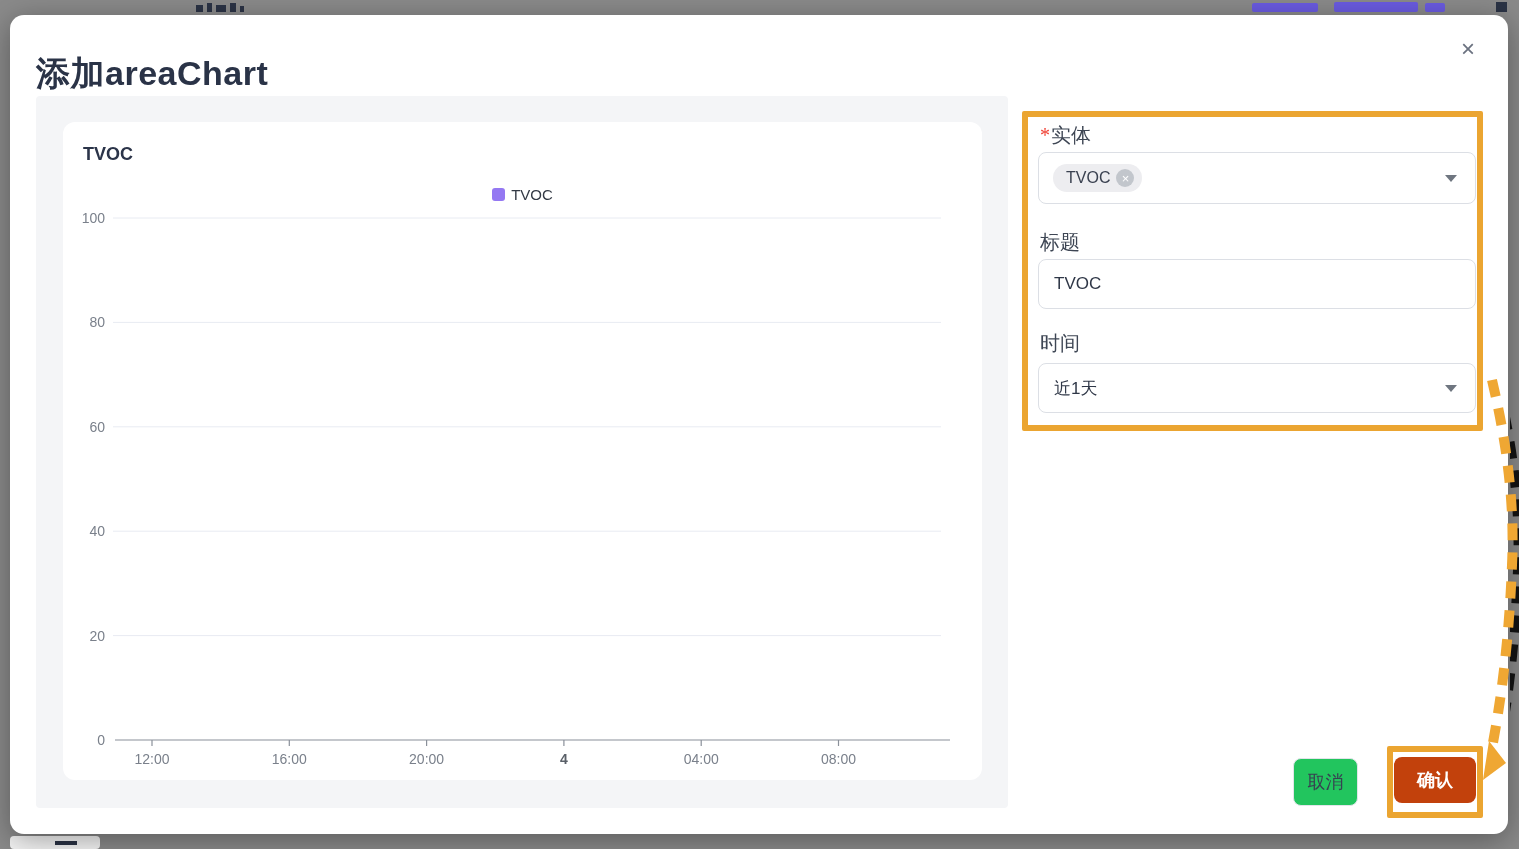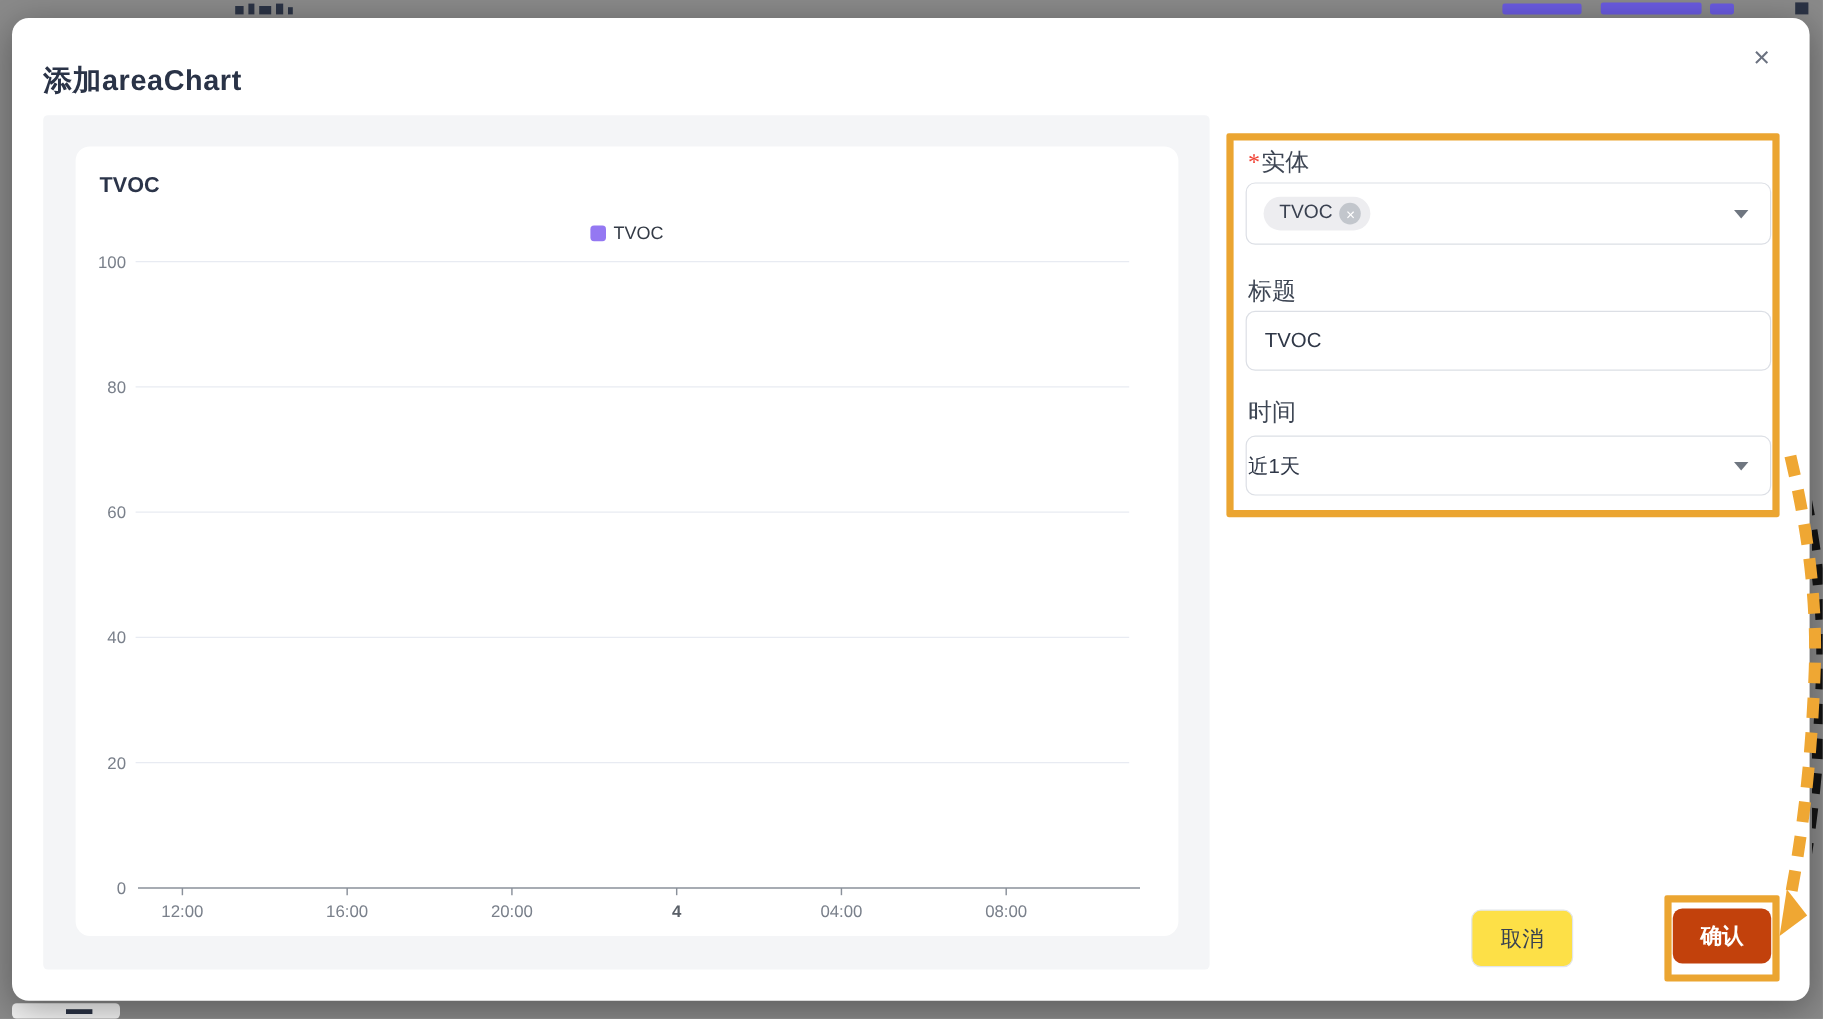--- a/index.html
+++ b/index.html
@@ -18,21 +18,21 @@
 
   
   .modal {
     position: absolute; left: 10px; top: 15px;
     width: 1498px; height: 819px;
     background: #ffffff; border-radius: 14px;
     box-shadow: 0 6px 30px rgba(0,0,0,.35);
   }
   .modal-title {
     position: absolute; left: 26px; top: 36px;
-    font-size: 24px; font-weight: 700; color: #2a3347;
+    font-size: 34px; font-weight: 700; color: #2a3347;
     letter-spacing: .5px;
   }
   .close-btn {
     position: absolute; left: 1442px; top: 18px;
     width: 32px; height: 32px;
     display: flex; align-items: center; justify-content: center;
     font-size: 24px; color: #6b7280; cursor: pointer; line-height: 1;
   }
 
   
@@ -67,21 +67,21 @@
     position: absolute; font-size: 20px; color: #3e4654; font-family: Liberation Serif, serif;
   }
   .req-star { color: #f04134; margin-right: 1px; }
   .sel-box, .text-input {
     position: absolute; width: 438px;
     background: #fff; border: 1px solid #dcdfe5; border-radius: 8px;
     display: flex; align-items: center;
     font-size: 17px; color: #2f3747;
   }
   .text-input { padding: 0 15px; font-family: inherit; outline: none; }
-  .sel-value { margin-left: 1px; font-size: 17px; color: #2f3747; }
+  .sel-value { margin-left: 15px; font-size: 17px; color: #2f3747; }
   .caret {
     position: absolute; right: 18px; top: 50%; margin-top: -3px;
     width: 0; height: 0;
     border-left: 6px solid transparent; border-right: 6px solid transparent;
     border-top: 7px solid #6f7680;
   }
   .tag-pill {
     margin-left: 14px; height: 28px; padding: 0 8px 0 13px;
     background: #ededf0; border-radius: 14px;
     display: flex; align-items: center; gap: 6px;
@@ -90,22 +90,22 @@
   .tag-close {
     width: 18px; height: 18px; border-radius: 50%;
     background: #c2c6cc; color: #ffffff;
     display: flex; align-items: center; justify-content: center;
     font-size: 13px; line-height: 1; cursor: pointer;
   }
 
   
   .btn { position: absolute; display: flex; align-items: center; justify-content: center;
          border-radius: 8px; font-size: 18px; cursor: pointer; }
-  .btn-cancel { left: 1216px; top: 743px; width: 85px; height: 48px;
-                background: #fde047; border: 1px solid #e2e5ea; color: #374151; }
+  .btn-cancel { left: 1283px; top: 743px; width: 65px; height: 48px;
+                background: #22c55e; border: 1px solid #e2e5ea; color: #374151; }
   .btn-confirm { left: 1384px; top: 742px; width: 82px; height: 46px;
                  background: #c2410c; color: #ffffff; font-weight: 700; }
 
   
   .anno-svg { position: absolute; left: 0; top: 0; pointer-events: none; z-index: 50; }
 </style>
 </head>
 <body>
 
 <div>

